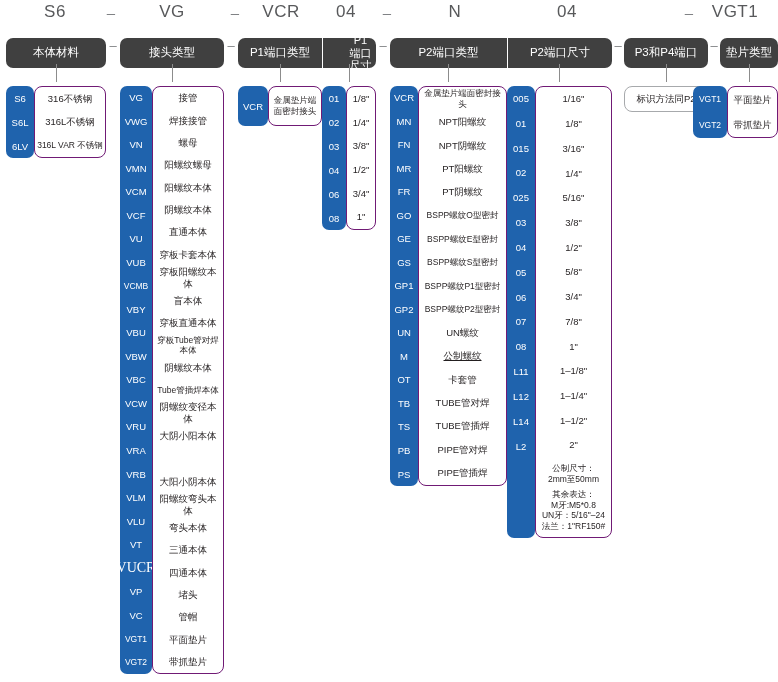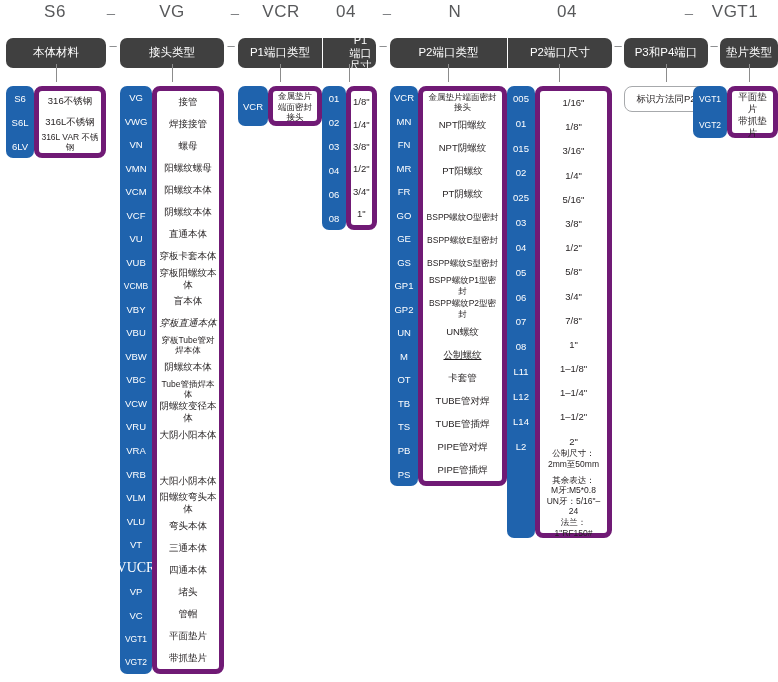--- a/index.html
+++ b/index.html
@@ -106,21 +106,21 @@
     font-size: 9.5px;
     display: flex;
     align-items: center;
     justify-content: center;
     text-align: center;
     box-sizing: border-box;
     white-space: nowrap;
   }
   .label-card {
     background: #ffffff;
-    border: 5px solid #701a75;
+    border: 1px solid #701a75;
     border-radius: 8px;
     display: flex;
     flex-direction: column;
     flex: 1 1 auto;
     box-sizing: border-box;
   }
   .label-cell {
     font-size: 9.5px;
     color: #231f20;
     display: flex;
@@ -242,21 +242,21 @@
       <div class="label-cell" style="height: 23.52px;">接管</div>
       <div class="label-cell" style="height: 23.52px;">焊接接管</div>
       <div class="label-cell" style="height: 23.52px;">螺母</div>
       <div class="label-cell" style="height: 23.52px;">阳螺纹螺母</div>
       <div class="label-cell" style="height: 23.52px;">阳螺纹本体</div>
       <div class="label-cell" style="height: 23.52px;">阴螺纹本体</div>
       <div class="label-cell" style="height: 23.52px;">直通本体</div>
       <div class="label-cell" style="height: 23.52px;">穿板卡套本体</div>
       <div class="label-cell" style="height: 23.52px;">穿板阳螺纹本体</div>
       <div class="label-cell" style="height: 23.52px;">盲本体</div>
-      <div class="label-cell" style="height: 23.52px; font-style: italic;">穿板直通本体</div>
+      <div class="label-cell" style="height: 23.52px;">穿板直通本体</div>
       <div class="label-cell tight" style="height: 23.52px;">穿板Tube管对焊本体</div>
       <div class="label-cell" style="height: 23.52px;">阴螺纹本体</div>
       <div class="label-cell tight" style="height: 23.52px;">Tube管插焊本体</div>
       <div class="label-cell" style="height: 23.52px;">阴螺纹变径本体</div>
       <div class="label-cell" style="height: 23.52px;">大阴小阳本体</div>
       <div class="label-cell" style="height: 23.52px; margin-top: 24px;">大阳小阴本体</div>
       <div class="label-cell" style="height: 23.52px;">阳螺纹弯头本体</div>
       <div class="label-cell" style="height: 23.52px;">弯头本体</div>
       <div class="label-cell" style="height: 23.52px;">三通本体</div>
       <div class="label-cell" style="height: 23.52px;">四通本体</div>

